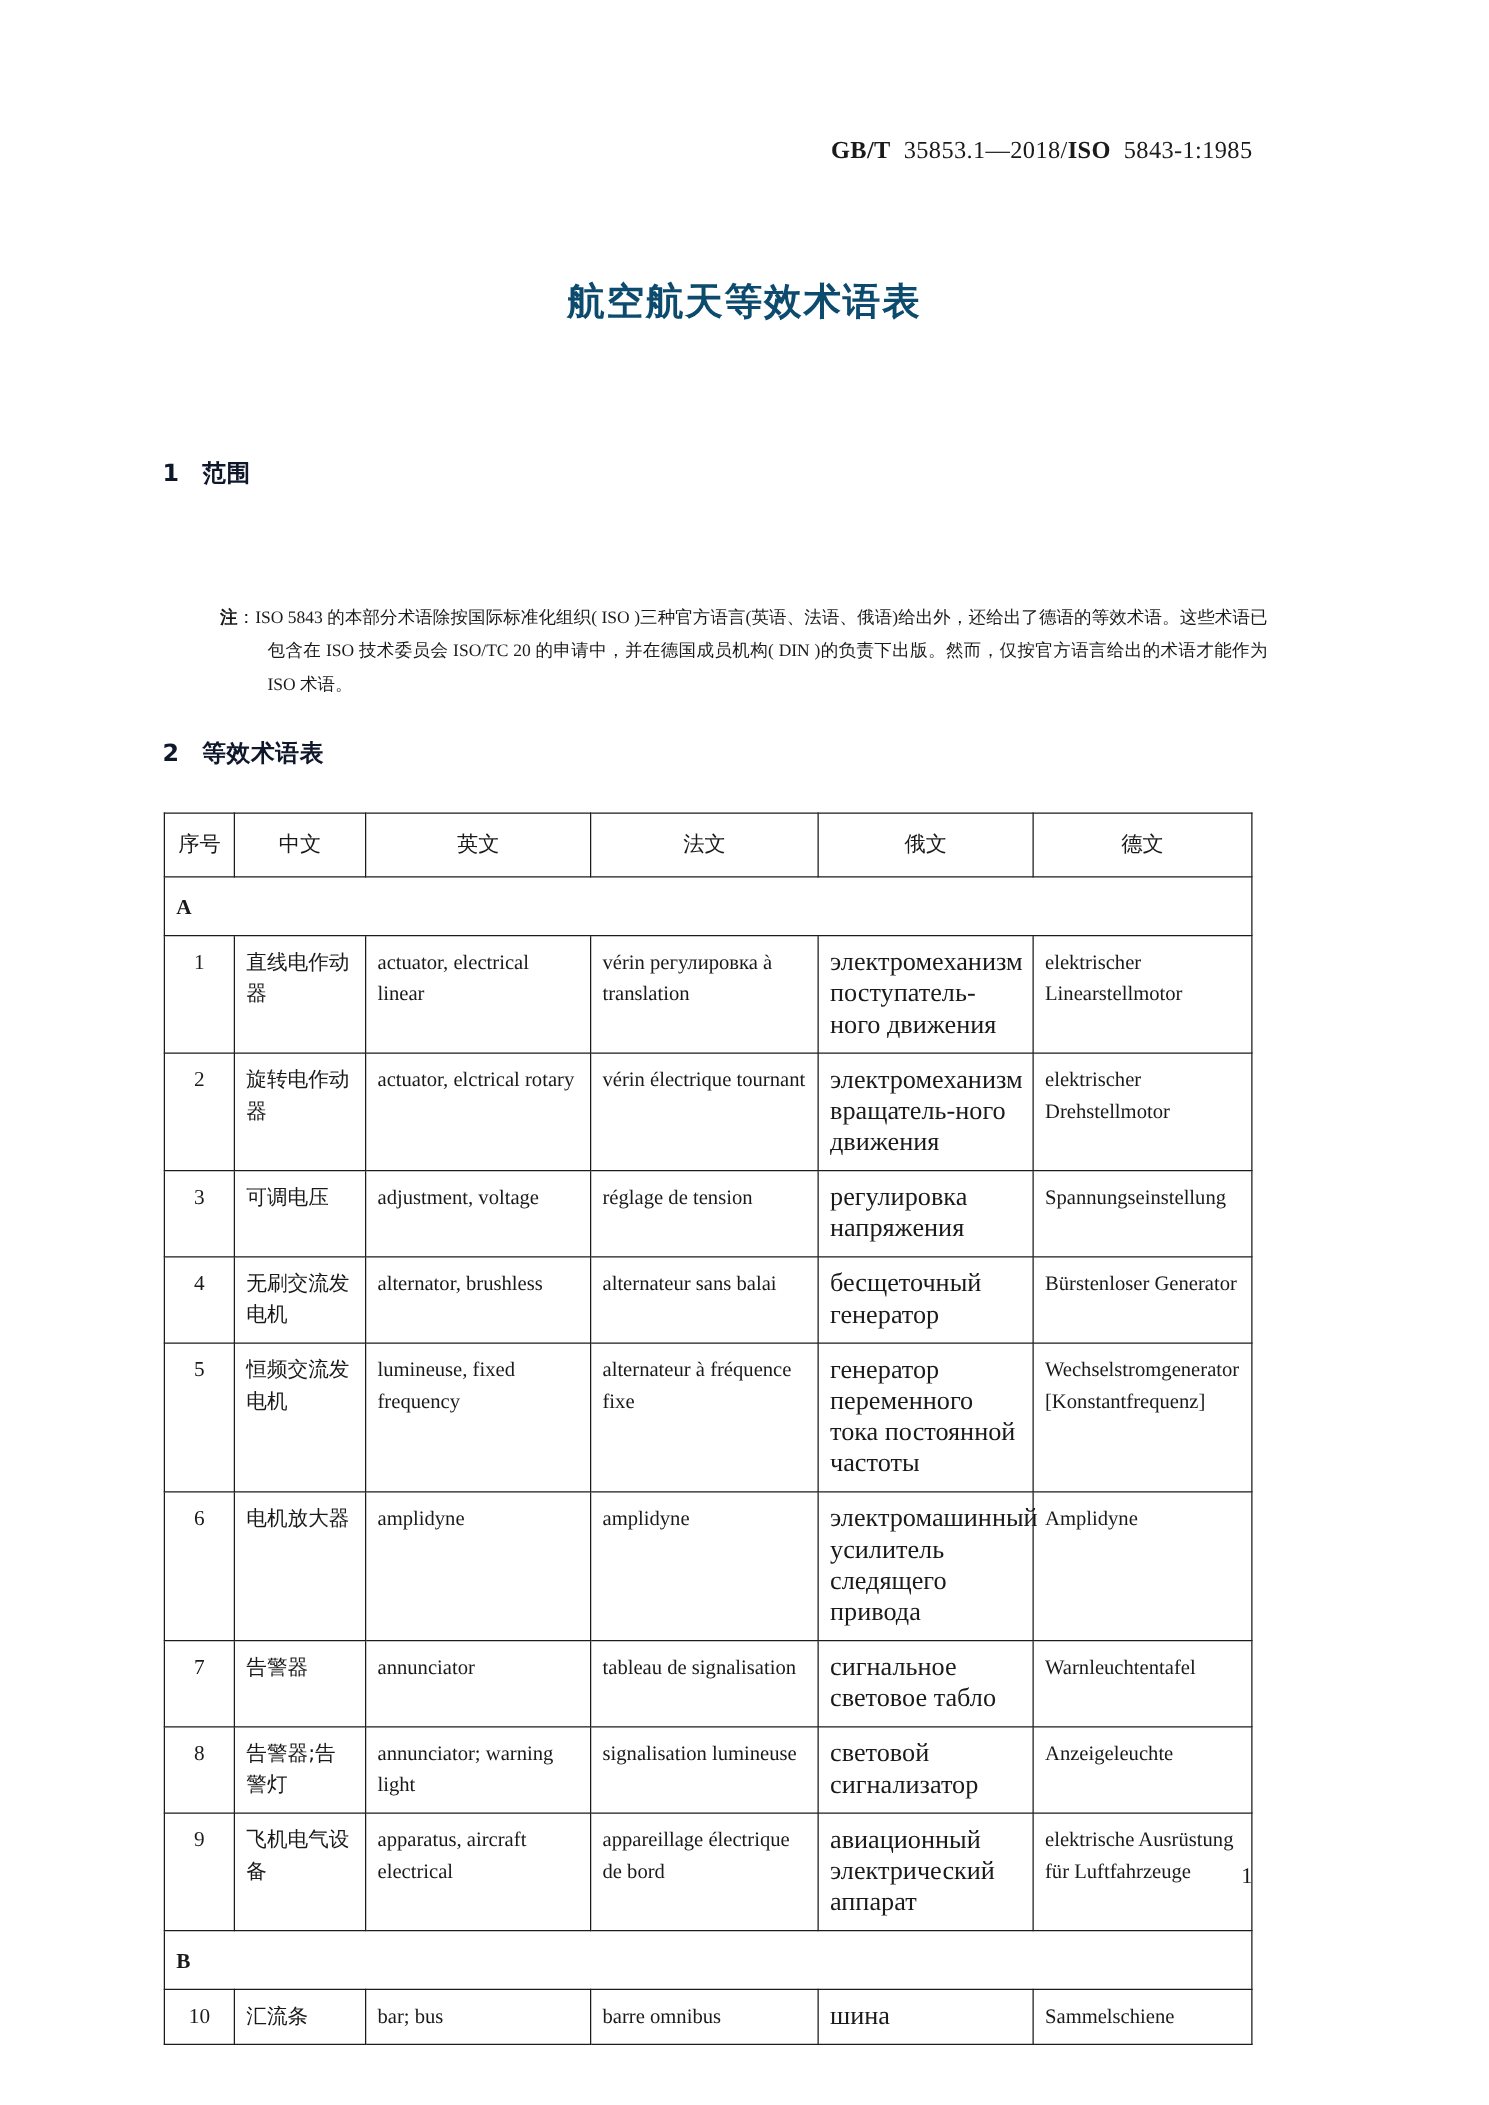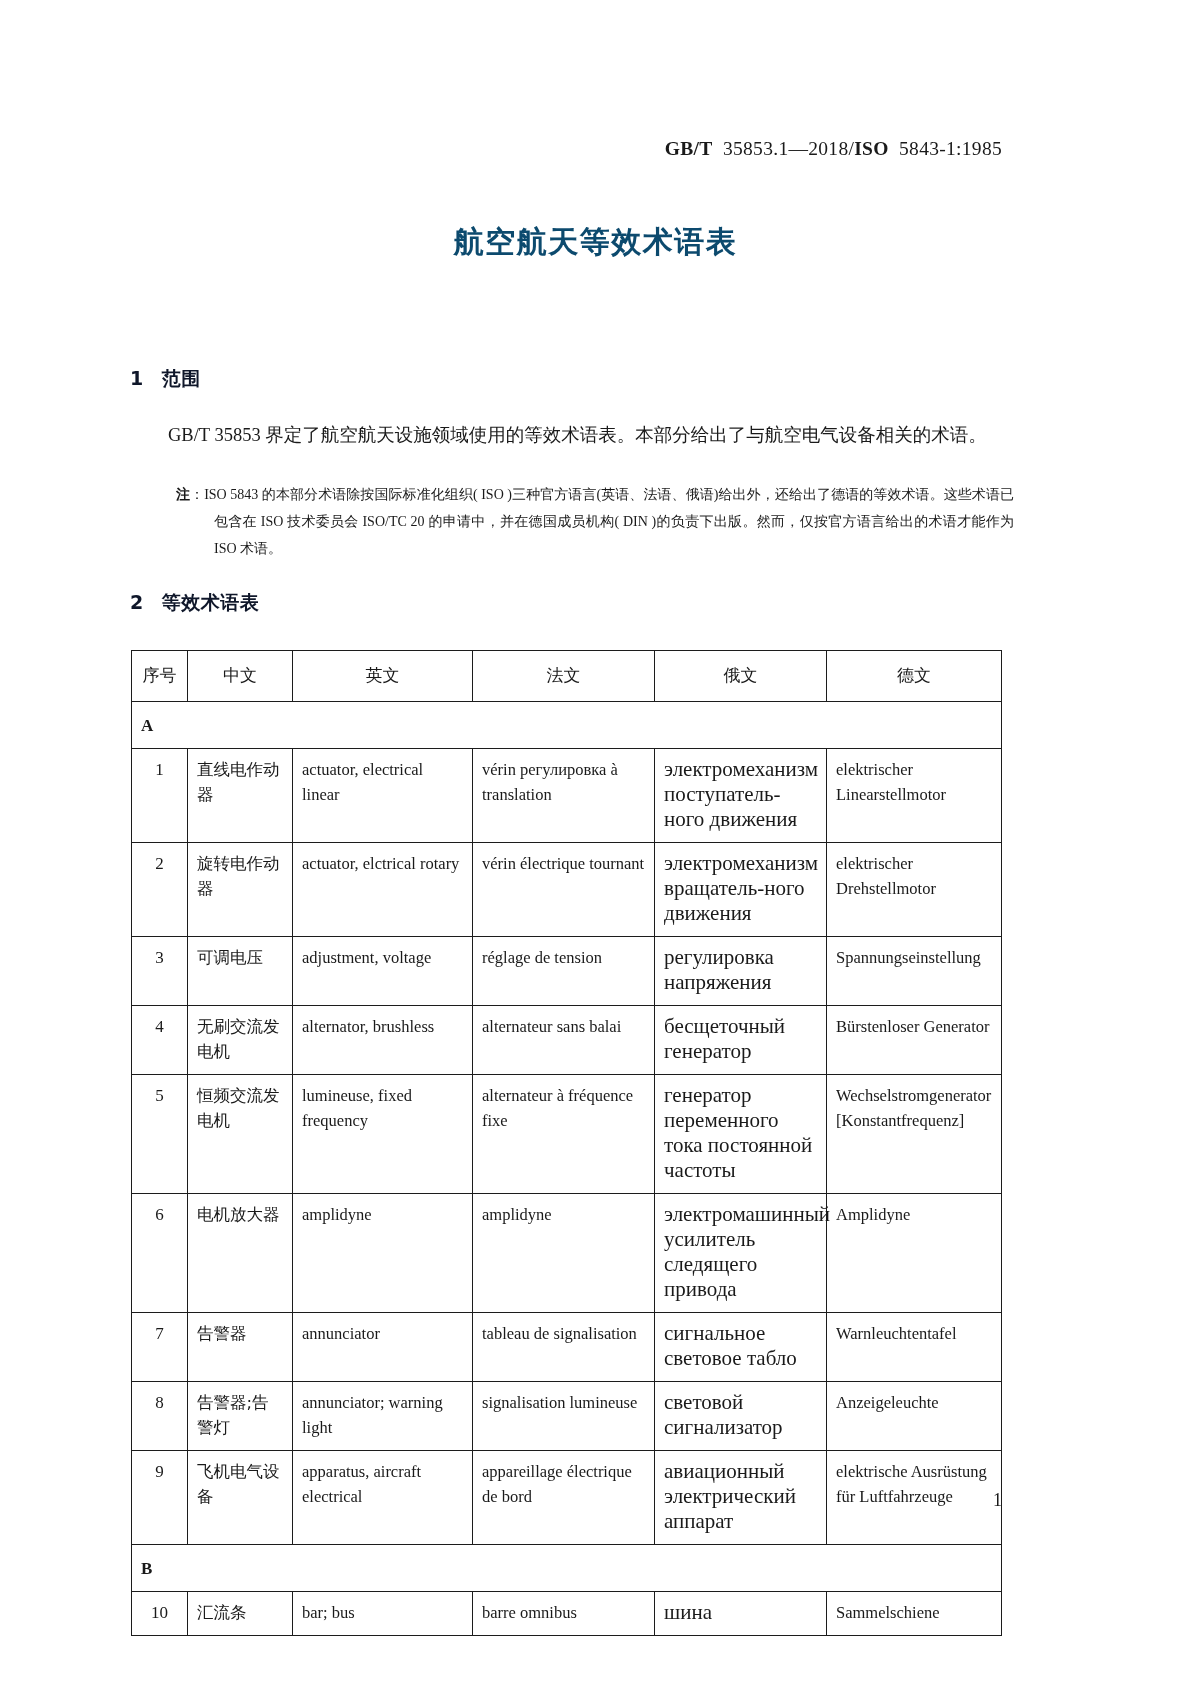--- a/index.html
+++ b/index.html
@@ -19,21 +19,21 @@
     position: absolute;
     top: 0; left: 0;
     width: 1191px;
     height: 1684px;
     box-sizing: border-box;
   }
 
   
   .header-line {
     position: absolute;
-    top: 138px;
+    top: 110px;
     left: 0;
     width: 1191px;
     text-align: right;
     padding-right: 189px;
     box-sizing: border-box;
     font-size: 19.5px;
     letter-spacing: 0.3px;
     white-space: nowrap;
   }
   .header-line .b { font-weight: bold; }
@@ -179,21 +179,20 @@
   </div>
 
   <div class="doc-title">
     <div>航空航天等效术语表</div>
   </div>
 
   <div class="sec-head" id="sec1">
     <span class="num">1</span><span>范围</span>
   </div>
 
-  <div class="body-para" id="para1">GB/T 35853 界定了航空航天设施领域使用的等效术语表。本部分给出了与航空电气设备相关的术语。</div>
 
   <div class="note"><b>注</b>：ISO 5843 的本部分术语除按国际标准化组织( ISO )三种官方语言(英语、法语、俄语)给出外，还给出了德语的等效术语。这些术语已包含在 ISO 技术委员会 ISO/TC 20 的申请中，并在德国成员机构( DIN )的负责下出版。然而，仅按官方语言给出的术语才能作为 ISO 术语。</div>
 
   <div class="sec-head" id="sec2">
     <span class="num">2</span><span>等效术语表</span>
   </div>
 
   <div class="tbl-wrap">
     <table class="terms">
       <colgroup>

